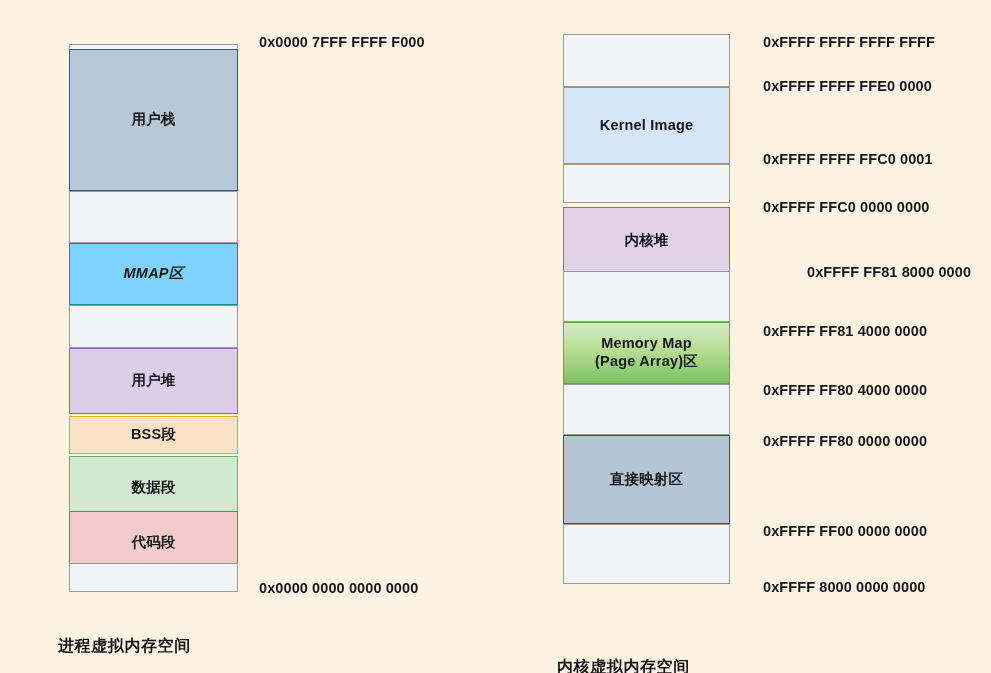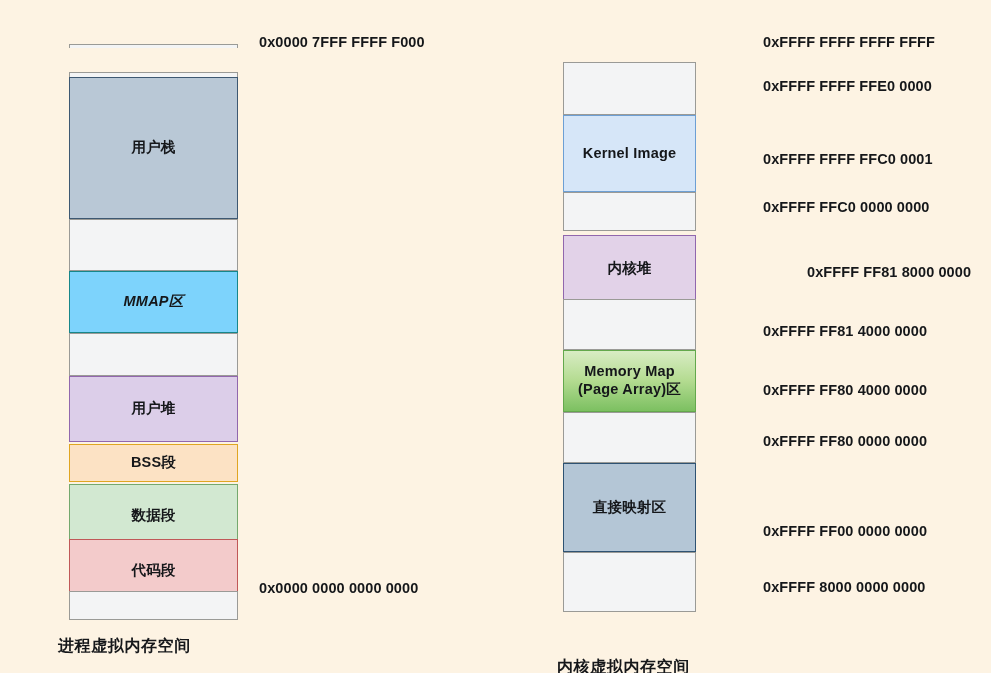--- a/index.html
+++ b/index.html
@@ -17,32 +17,31 @@
 
   .diagram {
     position: absolute;
     inset: 0;
   }
 
   
   .column {
     position: absolute;
     box-sizing: border-box;
-    margin-top: 28px;
   }
   #process-column {
     left: 69px;
     top: 44px;
     width: 169px;
     height: 548px;
   }
   #kernel-column {
     left: 563px;
     top: 34px;
-    width: 133px;
+    width: 167px;
     height: 550px;
   }
 
   .block {
     position: absolute;
     left: 0;
     width: 100%;
     box-sizing: border-box;
     display: flex;
     align-items: center;

